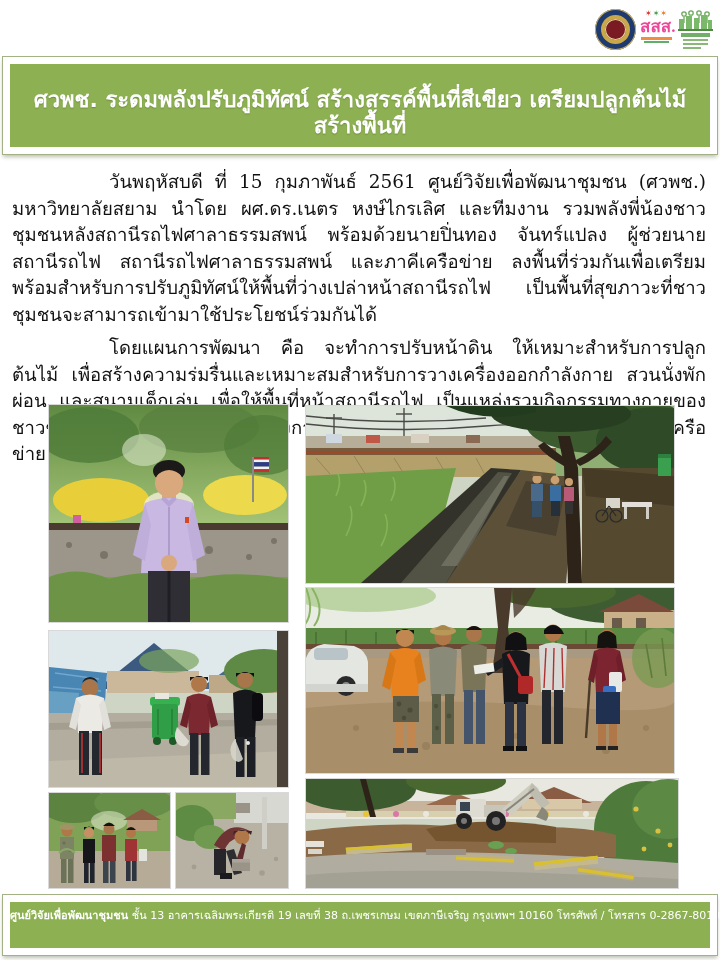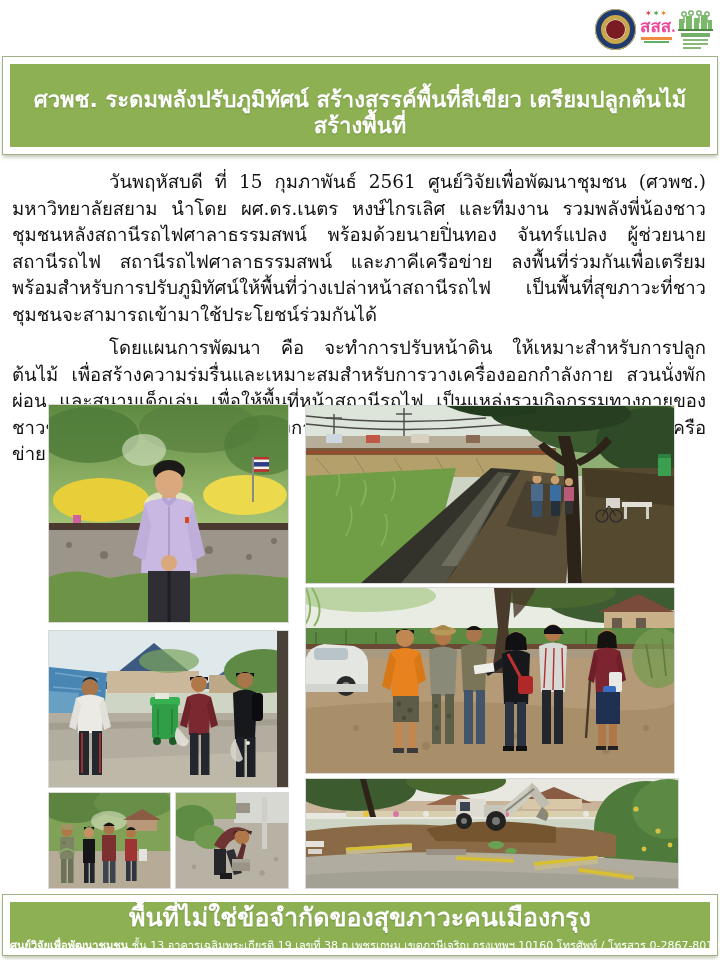--- a/index.html
+++ b/index.html
@@ -547,21 +547,20 @@
       <rect x="0" y="62" width="18" height="6" fill="#e4e2da"></rect>
         <rect x="2" y="70" width="14" height="5" fill="#d8d6cc"></rect>
       <g fill="#6aa052">
           <ellipse cx="190" cy="66" rx="8" ry="4"></ellipse>
           <ellipse cx="205" cy="72" rx="6" ry="3"></ellipse>
         </g>
     </svg>
   </div>
 
   <div class="band footer-band">
-    <div class="f-headline">พื้นที่ไม่ใช่ข้อจำกัดของสุขภาวะคนเมืองกรุง</div>
     <div class="f-contact">
       <b>ศูนย์วิจัยเพื่อพัฒนาชุมชน</b>
       <span>ชั้น 13 อาคารเฉลิมพระเกียรติ 19  เลขที่ 38 ถ.เพชรเกษม เขตภาษีเจริญ กรุงเทพฯ 10160  โทรศัพท์ / โทรสาร 0-2867-8019</span>
       
     </div>
   </div>
 
 </div>
 
 </body></html>

